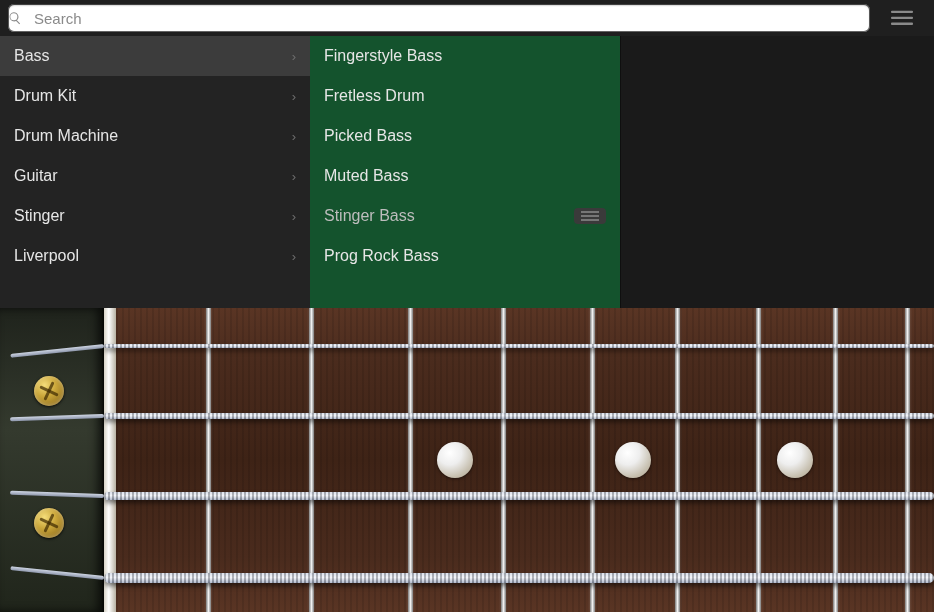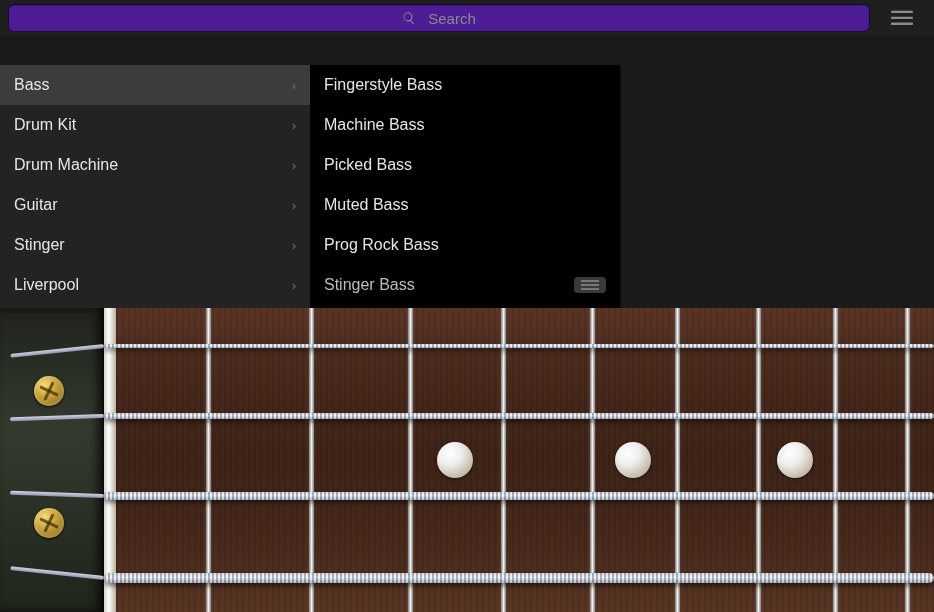--- a/index.html
+++ b/index.html
@@ -7,37 +7,37 @@
       width: 934px; height: 612px;
       background: #1a1a1a;
       font-family: -apple-system, "Helvetica Neue", Arial, sans-serif;
       overflow: hidden; position: relative; color: #e0e0e0;
     }
     .topbar {
       position: relative; height: 36px; display: flex; align-items: center;
       padding: 4px 8px; gap: 8px; background: #1f1f1f;
     }
     .search {
-      flex: 1; height: 28px; background: #4c1d95; border-radius: 6px;
-      display: flex; align-items: center; justify-content: center; gap: 12px;
+      flex: 1; height: 28px; background: #ffffff; border-radius: 6px;
+      display: flex; align-items: center; gap: 12px;
       color: #8a8a8a; font-size: 15px; cursor: text;
       box-shadow: inset 0 0 0 1px rgba(0,0,0,.6), inset 0 1px 2px rgba(0,0,0,.5);
     }
     .search svg { width: 14px; height: 14px; fill: #8a8a8a; }
     .hamburger {
       width: 48px; height: 28px; display: flex; align-items: center;
       justify-content: center; color: #8a8a8a; border-radius: 4px;
     }
     .hamburger svg { width: 22px; height: 16px; }
-    .panels { display: flex; height: 272px; margin-top: 29px; }
+    .panels { display: flex; height: 272px; }
     .panel-left {
       width: 310px; background: #232323; display: flex; flex-direction: column;
     }
     .panel-right {
-      width: 310px; background: #000000; display: flex; flex-direction: column;
+      width: 310px; background: #14532d; display: flex; flex-direction: column;
       box-shadow: 1px 0 0 rgba(0,0,0,.4);
     }
     .row {
       height: 40px; display: flex; align-items: center; padding: 0 14px;
       justify-content: space-between; font-size: 16px; color: #e6e6e6;
       cursor: pointer;
     }
     .panel-left .row { color: #e6e6e6; }
     .panel-left .row.selected { background: #3c3c3c; }
     .chev { color: #6e6e6e; font-size: 13px; }
@@ -170,34 +170,34 @@
       <div class="row">
         <span>Liverpool</span>
         <span class="chev">›</span>
       </div>
     </div>
   <div class="panel-right" id="preset-panel">
       <div class="row">
         <span>Fingerstyle Bass</span>
       </div>
       <div class="row">
-        <span>Machine Bass</span>
+        <span>Fretless Drum</span>
       </div>
       <div class="row">
         <span>Picked Bass</span>
       </div>
       <div class="row">
         <span>Muted Bass</span>
-      </div>
-      <div class="row">
-        <span>Prog Rock Bass</span>
       </div>
       <div class="row fade">
         <span>Stinger Bass</span>
         <span class="grip"></span>
+      </div>
+      <div class="row">
+        <span>Prog Rock Bass</span>
       </div>
     </div>
 </div>
 
 <div class="instrument">
   <div class="headstock">
       <div class="tuning-screw" style="top: 68px;"></div>
       <div class="tuning-screw" style="top: 200px;"></div>
     </div>
   <div class="nut"></div>

